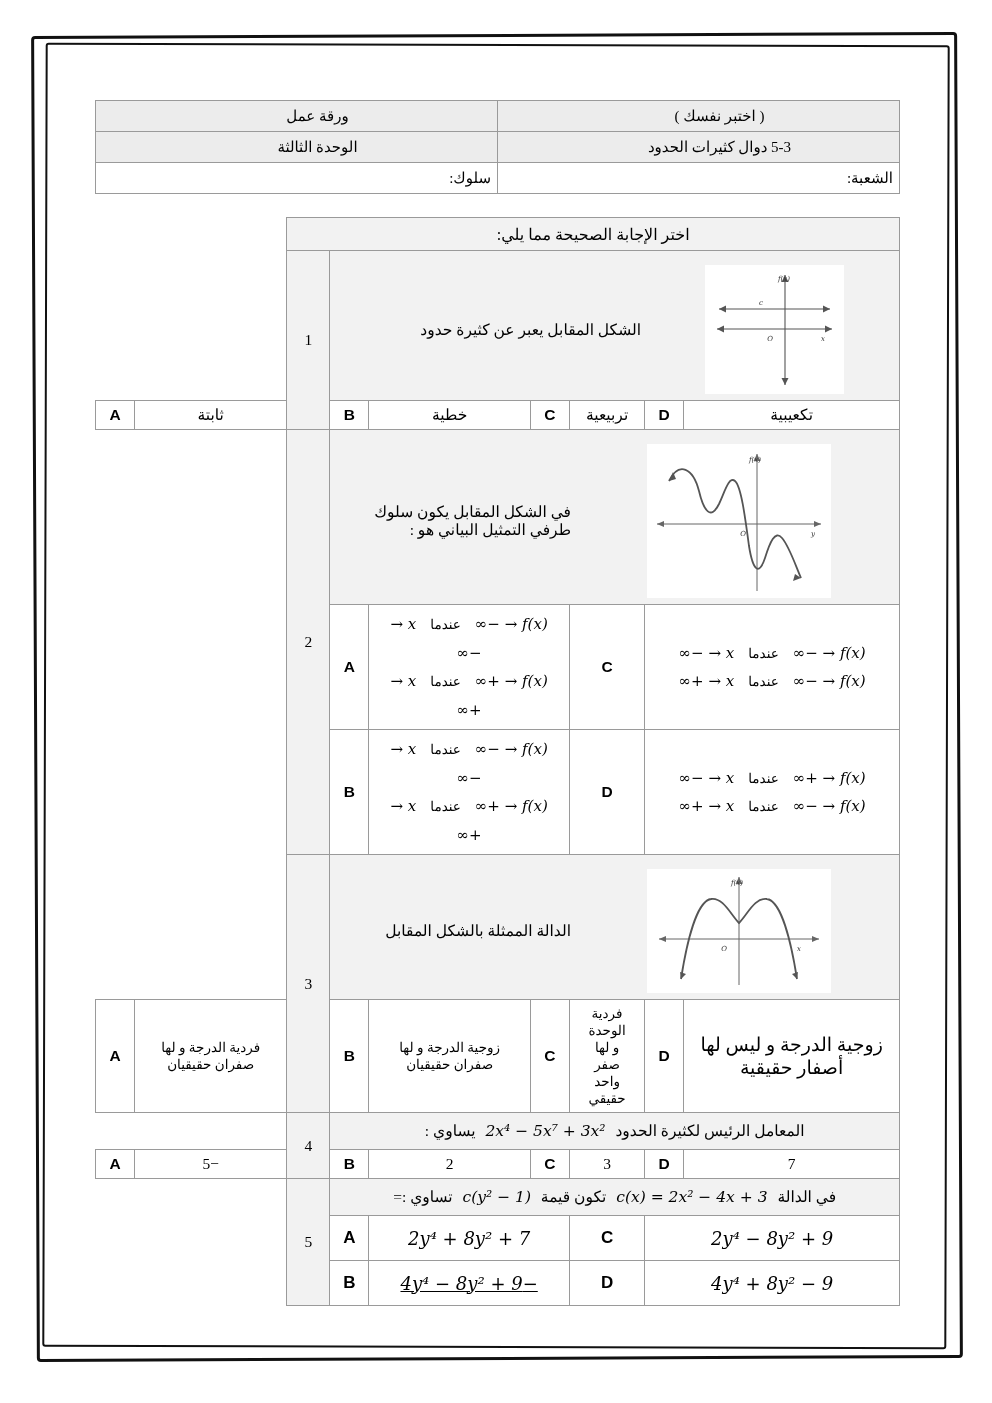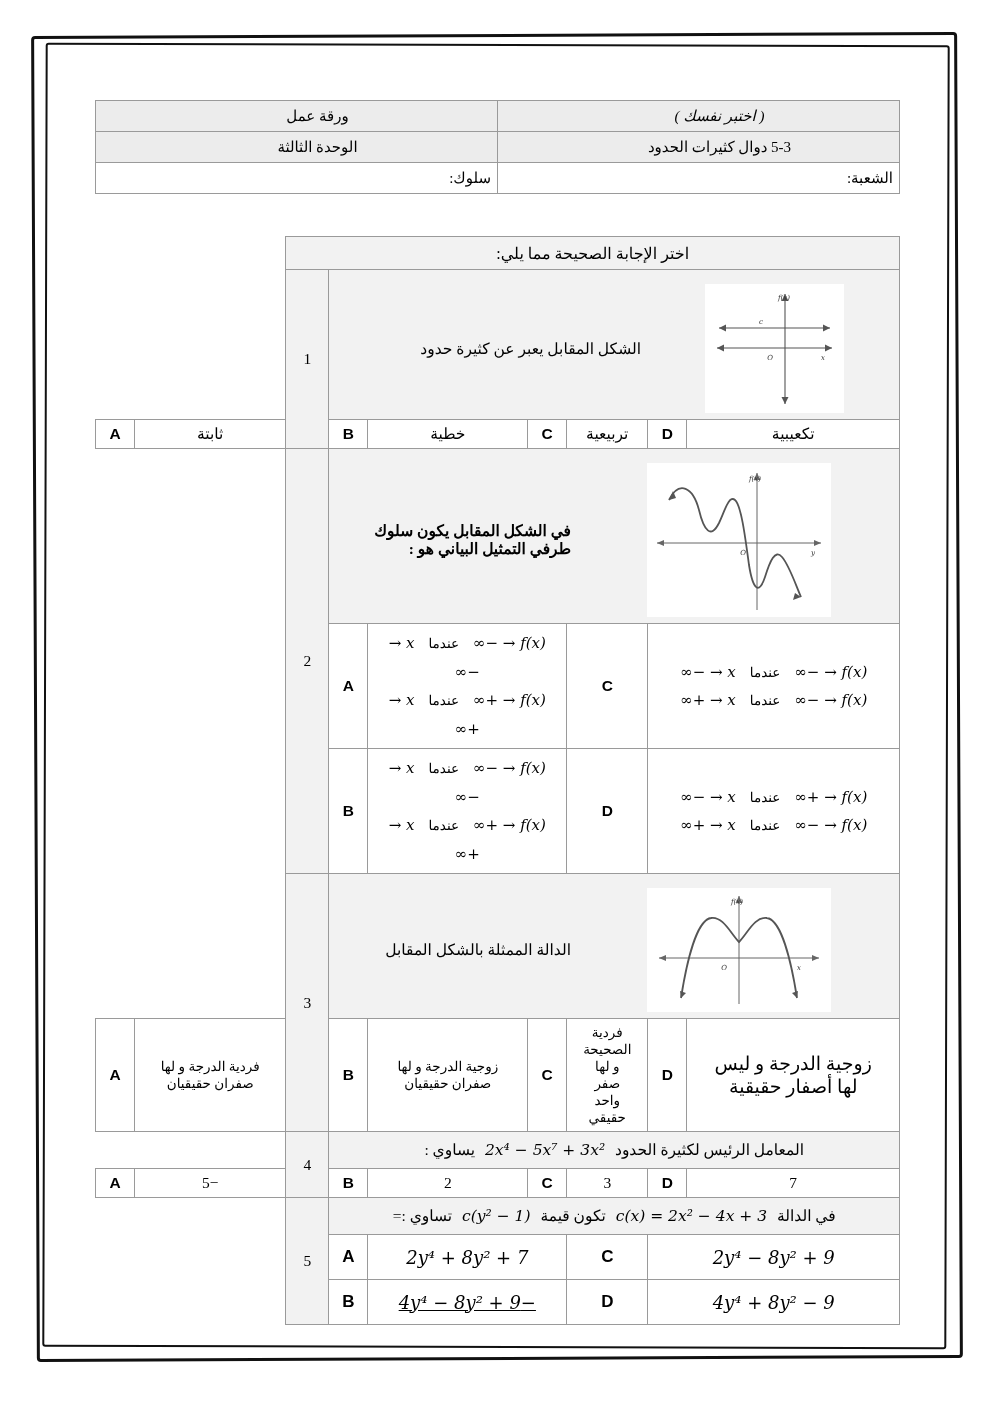--- a/index.html
+++ b/index.html
@@ -30,21 +30,21 @@
 
   table{border-collapse:collapse;width:100%;}
   td{border:1px solid #9a9a9a;padding:2px 6px;vertical-align:middle;}
 
   
   .hdr td{height:26px;font-size:15px;text-align:center;padding-left:48px;}
   .hdr .gray{background:#ececec;}
   .hdr .name-row td{text-align:right;}
 
   
-  .quiz{margin-top:42px;}
+  .quiz{margin-top:23px;}
   .quiz td{font-size:15.5px;}
   .title-row td{
     text-align:center;height:28px;background:#f2f2f2;font-size:16px;
   }
   .qnum{
     width:30px;text-align:center;font-size:17px;background:#f2f2f2;
   }
   .qbody{background:#f2f2f2;}
   .qtext{font-size:16px;text-align:right;padding:8px 10px 0 10px;}
 
@@ -72,21 +72,21 @@
 
 <div class="page">
   <div class="frame-outer"></div>
   <div class="frame-inner"></div>
 
   <div class="content">
 
     <table class="hdr">
       <tbody>
           <tr>
-        <td class="gray" style="width:50%;font-style:italic;">( اختبر نفسك )</td>
+        <td class="gray" style="width:50%;">( اختبر نفسك )</td>
         <td class="gray" style="width:50%;">ورقة عمل</td>
       </tr>
       <tr>
         <td class="gray">5-3 دوال كثيرات الحدود</td>
         <td class="gray">الوحدة الثالثة</td>
       </tr>
       <tr class="name-row">
         <td>الشعبة:</td>
         <td>سلوك:</td>
       </tr>
@@ -151,21 +151,21 @@
                   <polygon points="108,8 104.5,15 111.5,15" fill="#666"></polygon>
                   <path d="M20,35 C30,15 44,22 50,45 C55,66 62,74 70,58 C76,45 80,30 86,35 C92,40 96,70 100,100 C104,125 110,130 116,112 C121,96 126,84 133,92 C140,100 146,118 152,132" fill="none" stroke="#555" stroke-width="1.8"></path>
                   <polygon points="20,35 27,33 24,26" fill="#555"></polygon>
                   <polygon points="152,132 146,128 144,135" fill="#555"></polygon>
                   <text x="112" y="16" font-size="7" font-family="DejaVu Serif, serif" font-style="italic" fill="#333">f(x)</text>
                   <text x="166" y="90" font-size="7" font-family="DejaVu Serif, serif" font-style="italic" fill="#333">y</text>
                   <text x="97" y="90" font-size="7" font-family="DejaVu Serif, serif" font-style="italic" fill="#333">O</text>
                 </svg>
               </div>
             </div>
-            <div style="flex:1;text-align:right;padding-right:18px;font-weight:bold;">في الشكل المقابل يكون سلوك طرفي التمثيل البياني هو  :</div>
+            <div style="flex:1;text-align:right;padding-right:18px;">في الشكل المقابل يكون سلوك طرفي التمثيل البياني هو  :</div>
           </div>
         </td>
         <td class="qnum" rowspan="3">2</td>
       </tr>
       <tr>
         <td class="optval" colspan="3">
           <div class="mathblk math">
             <div><span>f(x) → −∞</span><span class="ar">عندما</span><span>x → −∞</span></div>
             <div><span>f(x) → −∞</span><span class="ar">عندما</span><span>x → +∞</span></div>
           </div>
@@ -217,21 +217,21 @@
               </div>
             </div>
             <div style="flex:1;text-align:right;padding-right:18px;">الدالة الممثلة بالشكل المقابل</div>
           </div>
         </td>
         <td class="qnum" rowspan="2">3</td>
       </tr>
       <tr>
         <td class="optval" colspan="2" style="font-size:19px;">زوجية الدرجة و ليس لها أصفار حقيقية</td>
         <td class="optlbl">D</td>
-        <td class="optval" style="font-size:13.5px;">فردية الصحيحة و لها صفر واحد حقيقي</td>
+        <td class="optval" style="font-size:13.5px;">فردية الوحدة و لها صفر واحد حقيقي</td>
         <td class="optlbl">C</td>
         <td class="optval" colspan="2" style="font-size:13.5px;">زوجية الدرجة و لها صفران حقيقيان</td>
         <td class="optlbl">B</td>
         <td class="optval" style="font-size:13.5px;">فردية الدرجة و لها صفران حقيقيان</td>
         <td class="optlbl">A</td>
       </tr>
 
       <tr>
         <td class="qbody q45text" colspan="8">
           <span>المعامل الرئيس لكثيرة الحدود</span>

